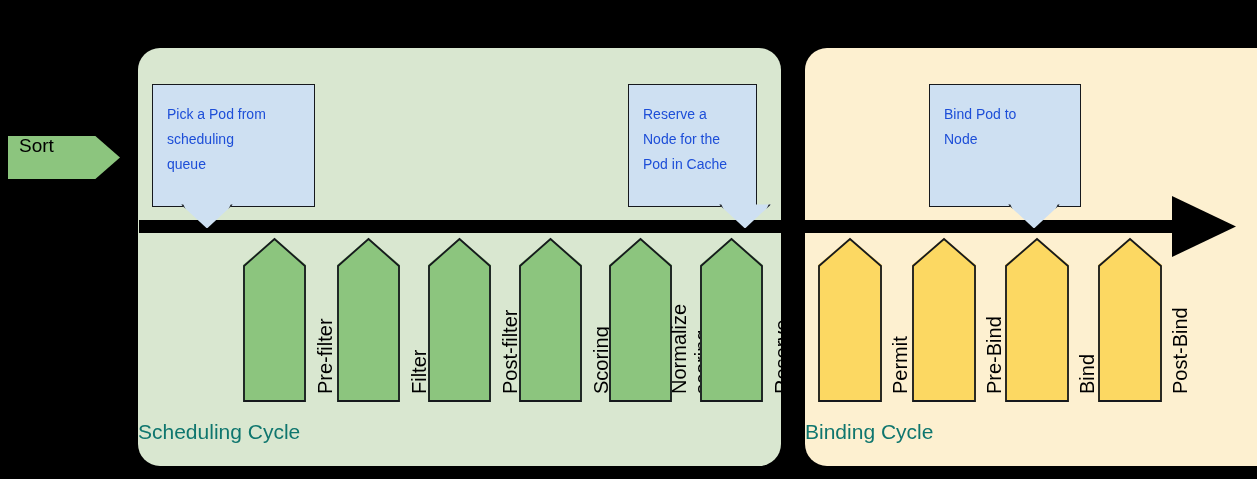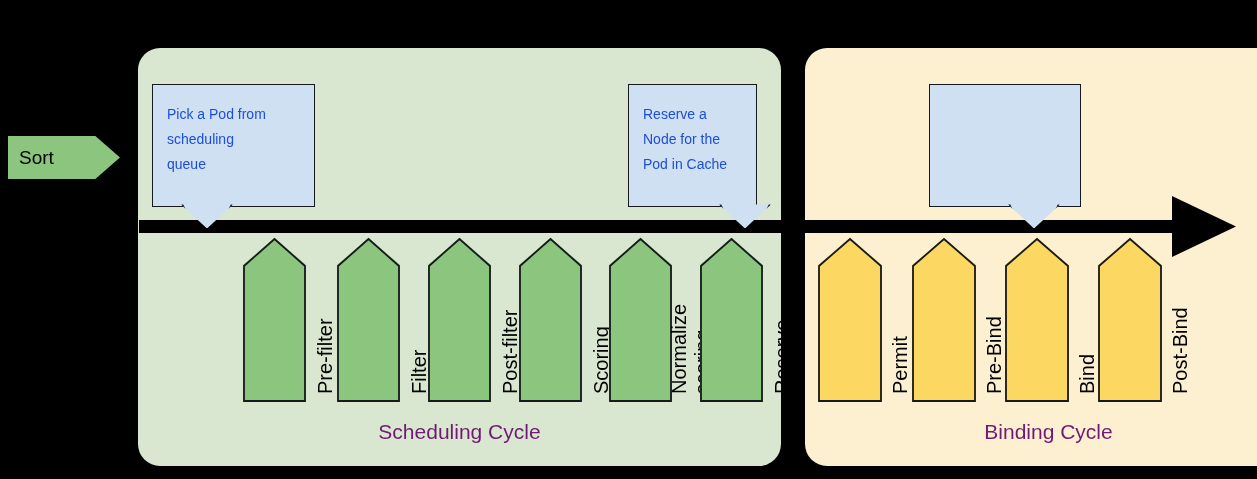--- a/index.html
+++ b/index.html
@@ -22,21 +22,20 @@
   #sort-arrow {
     position: absolute;
     left: 8px;
     top: 136px;
     width: 112px;
     height: 43px;
     background: #8CC57E;
     -webkit-clip-path: polygon(0 0, 78% 0, 100% 50%, 78% 100%, 0 100%);
     clip-path: polygon(0 0, 78% 0, 100% 50%, 78% 100%, 0 100%);
     display: flex;
-    align-items: center;
   }
   #sort-arrow .lbl {
     font-size: 19px;
     color: #000;
     padding-left: 11px;
     line-height: 1;
   }
 
   
   .panel {
@@ -56,23 +55,22 @@
     width: 440px;
     height: 418px;
     background: #FDF0D0;
     padding-left: 47px;
   }
   .panel-caption {
     position: absolute;
     bottom: 22px;
     left: 0;
     width: 100%;
-    text-align: center;
     font-size: 21px;
-    color: #701a75;
+    color: #0f766e;
   }
 
   
   #timeline {
     position: absolute;
     left: 139px;
     top: 220px;
     height: 13px;
     width: 1066px;
     background: #000000;
@@ -282,16 +280,18 @@
   </div>
 
   <div class="callout" id="callout-reserve">
     <div class="ctext">Reserve a
 Node for the
 Pod in Cache</div>
     <div class="tail"></div>
   </div>
 
   <div class="callout" id="callout-bind">
+    <div class="ctext">Bind Pod to
+Node</div>
     <div class="tail"></div>
   </div>
 
 </div>
 
 </body></html>

